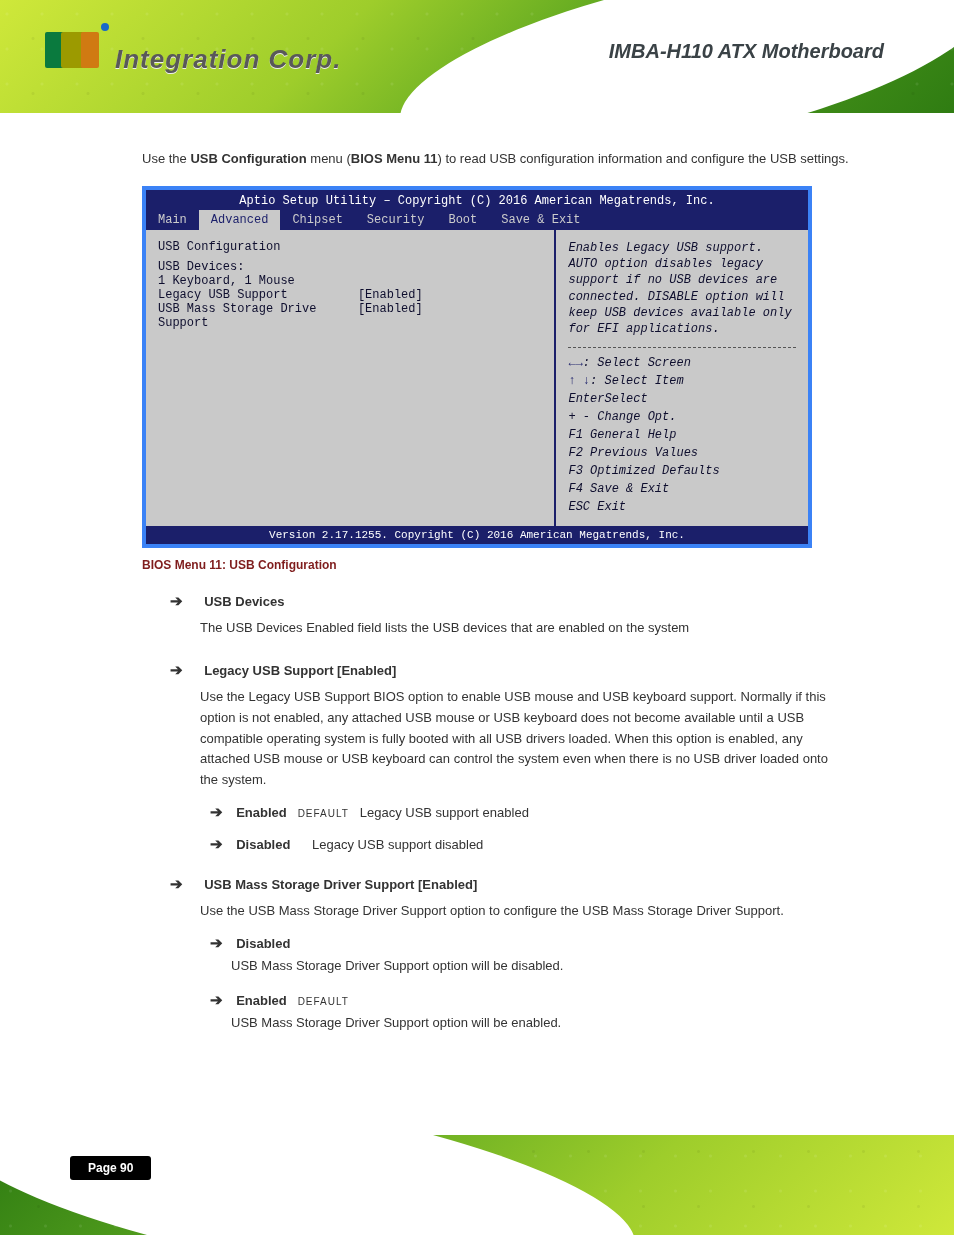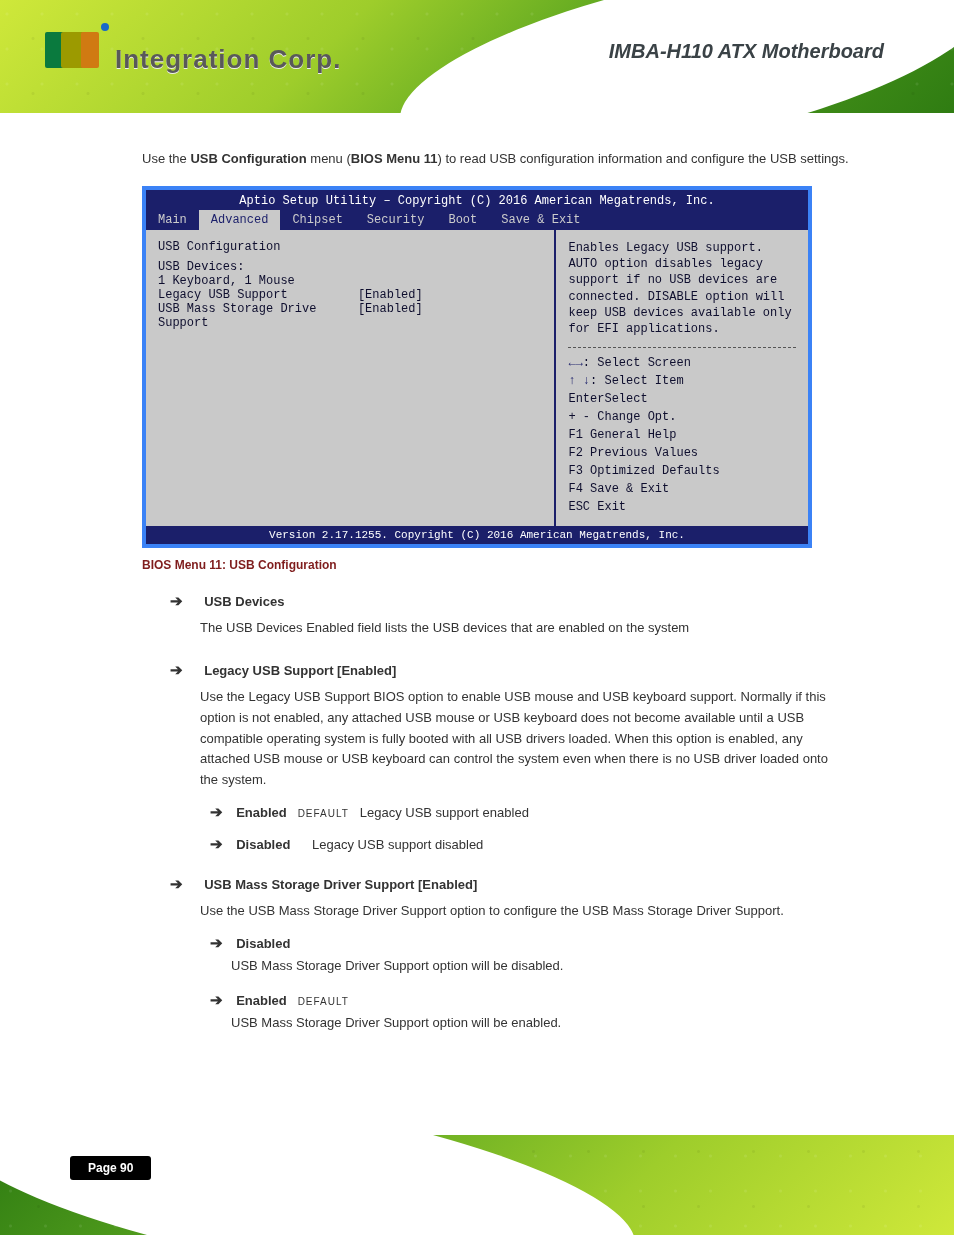--- a/index.html
+++ b/index.html
@@ -49,20 +49,21 @@
   .hdr-logo .i1 { width:20px; height:36px; background:#0a7a3e; display:inline-block; border-radius:2px; }
   .hdr-logo .e  { width:24px; height:36px; background:#9c9a00; display:inline-block; margin-left:-4px; border-radius:2px; }
   .hdr-logo .i2 { width:18px; height:36px; background:#d07a12; display:inline-block; margin-left:-4px; border-radius:2px; }
   .hdr-logo .dot{ width:8px; height:8px; background:#1769c6; display:inline-block; border-radius:50%; margin-left:2px; transform:translateY(-22px);}
   .hdr-logo-text {
     position: absolute;
     left: 115px; top: 44px;
     font-family: Arial, sans-serif;
     font-size: 26px;
     font-weight: bold;
+    font-style: italic;
     letter-spacing: 1px;
     color: #595959;
     text-shadow: 0 1px 0 #eee;
   }
   .hdr-product {
     position: absolute;
     right: 70px; top: 40px;
     font-size: 20px;
     font-weight: bold;
     color: #3a4246;
@@ -145,20 +146,21 @@
   }
   .bios-left {
     flex: 0 0 62%;
     padding: 10px 12px;
     border-right: 2px solid #1b1f6a;
   }
   .bios-right {
     flex: 1;
     padding: 10px 12px;
     line-height: 1.5;
+    font-style: italic;
   }
   .bios-row { display:flex; justify-content:flex-start; }
   .bios-row span.label { flex: 0 0 52%; }
   .bios-row span.val   { flex: 1; }
   .bios-arrow { color:#1b1f6a; font-weight:bold; }
   .bios-footer {
     background:#1b1f6a;
     color:#fff;
     text-align:center;
     font-size:11px;

